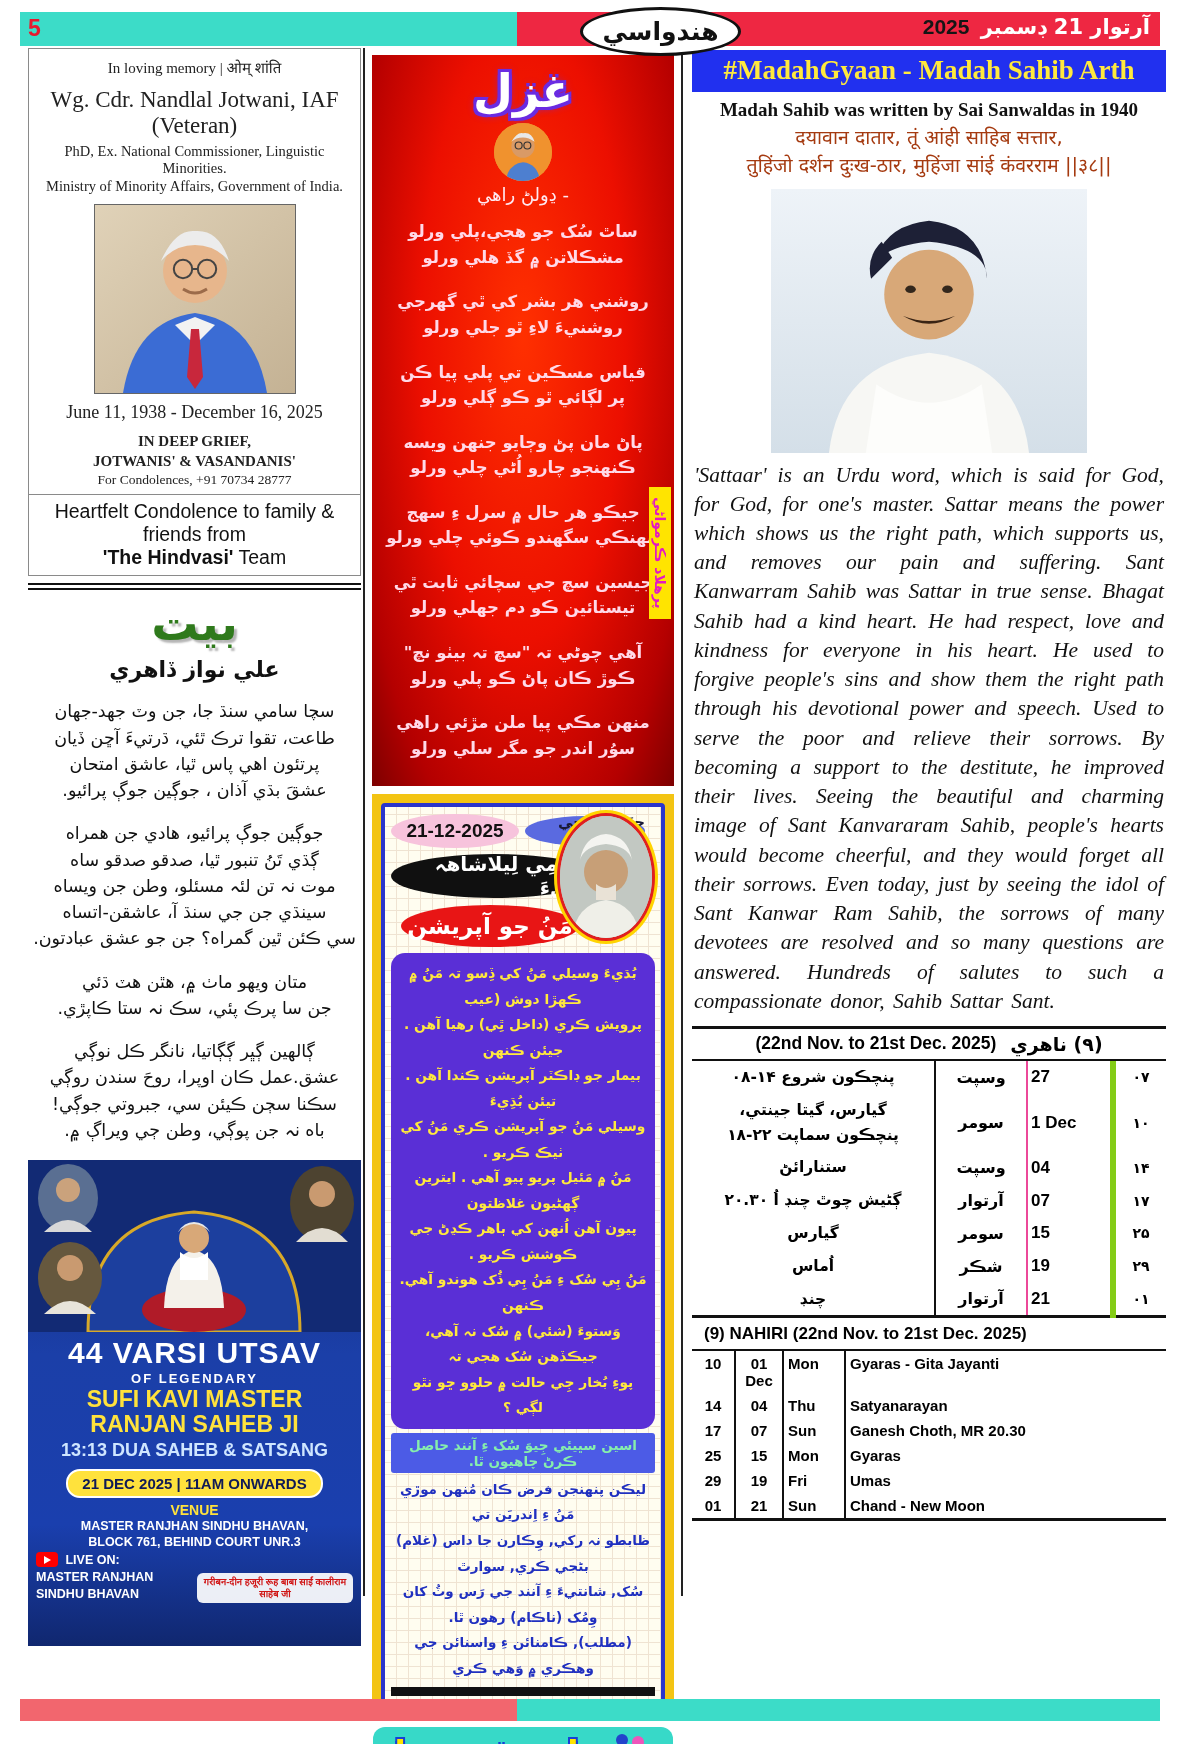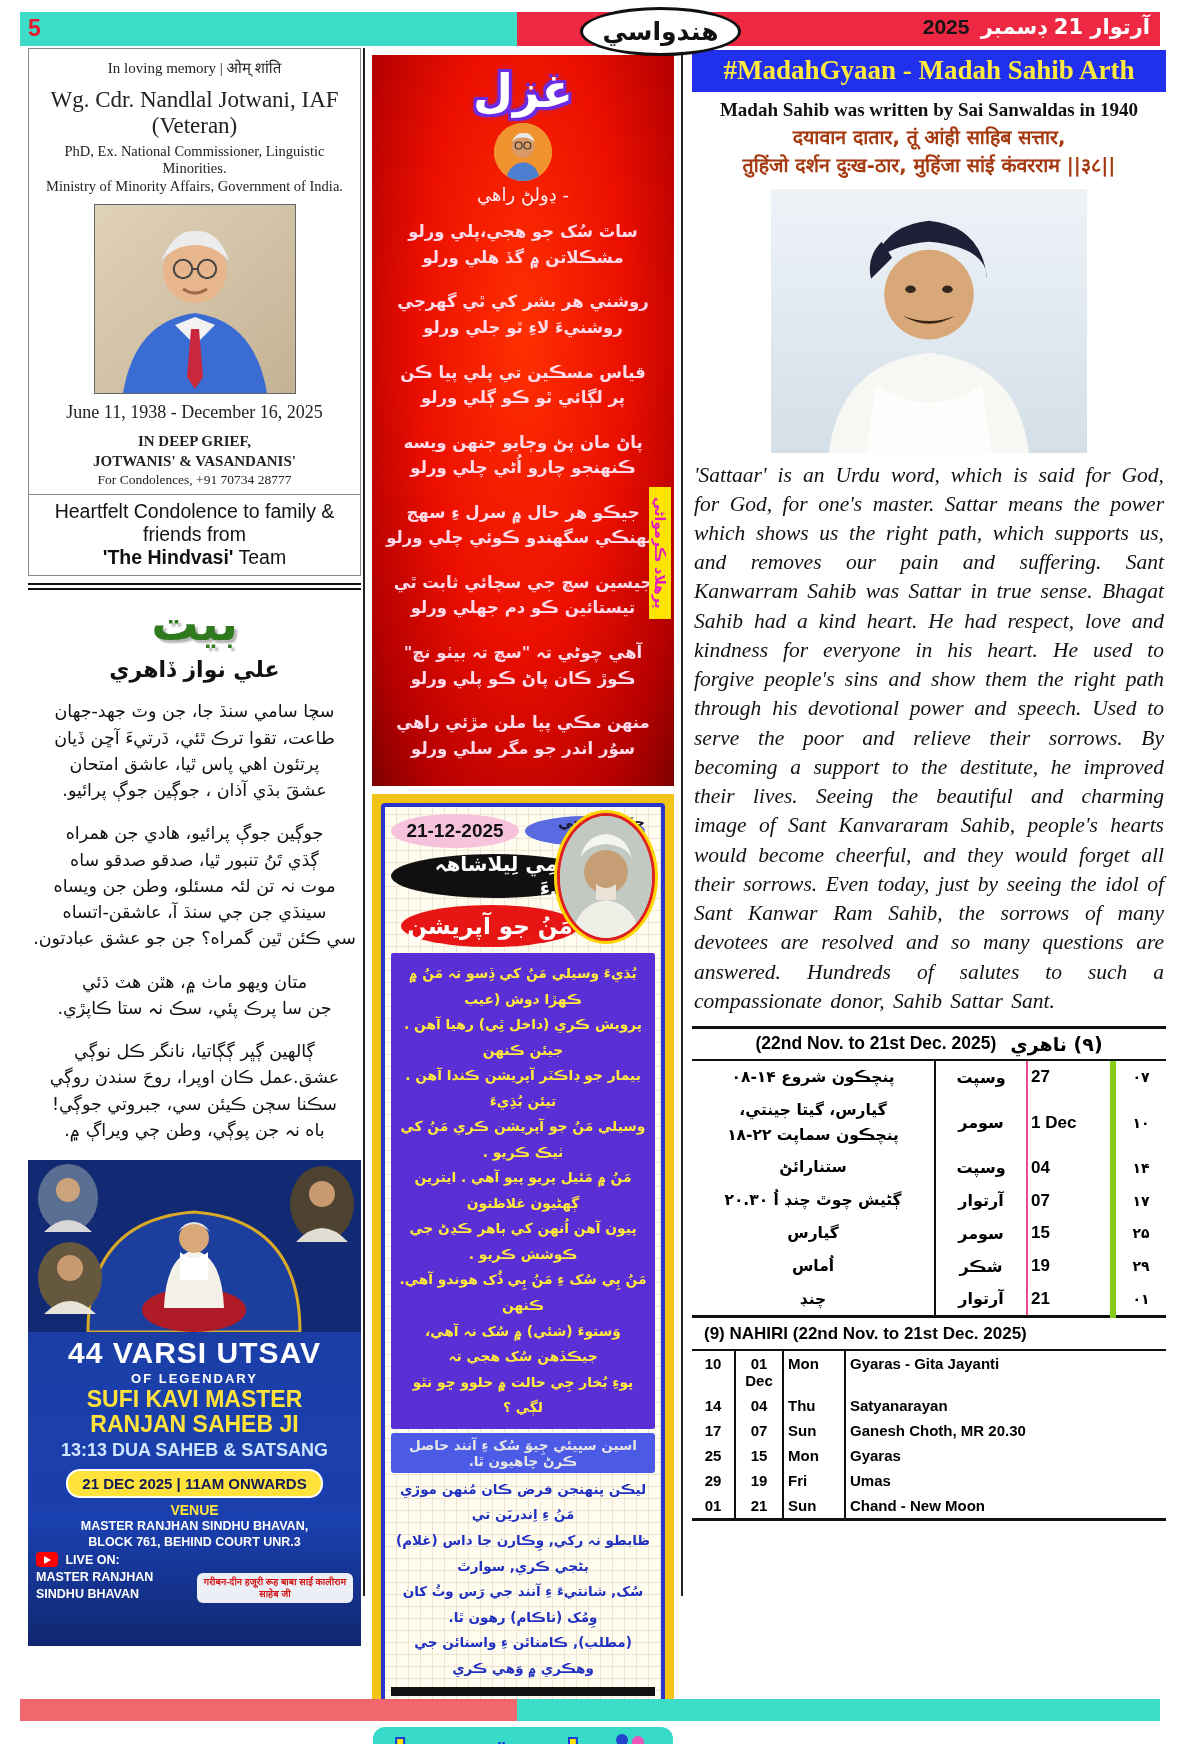--- a/index.html
+++ b/index.html
@@ -80,38 +80,38 @@
   .sw-photo{position:absolute;right:6px;top:6px;width:92px;height:122px;border-radius:50%;
             border:3px solid #e02020;box-shadow:0 0 0 3px #ffd400;overflow:hidden;background:#c9cfc9;}
   .ov{border-radius:50%;font-family:"DejaVu Sans",sans-serif;font-weight:bold;direction:rtl;
       display:flex;align-items:center;justify-content:center;}
   .sw-date{background:#f7c3dc;color:#111;width:128px;height:34px;font-size:19px;direction:ltr;
            font-family:"Liberation Sans",sans-serif;}
   .sw-jai{background:#5a6ae0;color:#1a1a36;width:120px;height:30px;font-size:15px;margin-left:6px;}
   .sw-row{display:flex;align-items:center;margin-bottom:6px;}
   .sw-title{background:#101010;color:#fff;width:206px;height:44px;font-size:20px;margin-top:2px;}
   .sw-sub{background:#e81515;color:#fff;width:178px;height:42px;font-size:23px;margin:7px 0 6px 10px;}
-  .sw-purple{background:#5a2fd6;border-radius:2px;color:#ffe93d;font-family:"DejaVu Sans",sans-serif;
+  .sw-purple{background:#5a2fd6;border-radius:14px;color:#ffe93d;font-family:"DejaVu Sans",sans-serif;
              font-weight:bold;font-size:13.8px;line-height:1.85;direction:rtl;text-align:center;padding:8px 6px;}
-  .sw-blue{background:#4c5be6;color:#e5e5e5;font-family:"DejaVu Sans",sans-serif;font-weight:bold;font-size:13.5px;
+  .sw-blue{background:#4c5be6;color:#86efac;font-family:"DejaVu Sans",sans-serif;font-weight:bold;font-size:13.5px;
            direction:rtl;text-align:center;padding:4px 2px;margin-top:4px;border-radius:3px;}
   .sw-foot{color:#2030c0;font-family:"DejaVu Sans",sans-serif;font-weight:bold;font-size:13.5px;
            line-height:1.9;direction:rtl;text-align:center;padding:4px 0 0;}
   .sw-black{height:9px;background:#111;margin-top:5px;}
   
   .raaz{margin:12px 8px 0;text-align:center;}
   .raaz-bar{background:#37d9c8;border-radius:12px;padding:4px 8px;display:flex;align-items:center;
             justify-content:center;gap:10px;}
   .raaz-title{font-family:"DejaVu Sans",sans-serif;font-size:33px;font-weight:bold;color:#ffe400;direction:rtl;
       text-shadow:-2px -2px 0 #1840d8,2px -2px 0 #1840d8,-2px 2px 0 #1840d8,2px 2px 0 #1840d8;}
   
   .mg-head{background:#2130ef;color:#ffe93d;font-weight:bold;font-size:27px;text-align:center;
            padding:5px 0 6px;font-family:"Liberation Serif",serif;}
   .mg-by{font-family:"Liberation Serif",serif;font-weight:bold;font-size:19px;text-align:center;margin:7px 0 3px;color:#111;}
-  .mg-verse{color:#a53a10;font-weight:bold;font-size:19.5px;text-align:center;line-height:1.45;
+  .mg-verse{color:#a53a10;font-weight:normal;font-size:19.5px;text-align:center;line-height:1.45;
             font-family:"DejaVu Sans",sans-serif;}
   .mg-photo{width:316px;height:264px;margin:8px auto 6px;background:#e8edf2;}
   .mg-body{font-family:"Liberation Serif",serif;font-style:italic;font-size:21.5px;line-height:1.36;
            text-align:justify;color:#111;word-spacing:3px;padding:2px 2px 6px;}
   
   .csd{border-top:3px solid #111;margin-top:4px;}
   .csd-h{display:flex;justify-content:center;align-items:center;gap:14px;font-weight:bold;
          padding:4px 0;border-bottom:2.5px solid #111;}
   .csd-h .en{font-size:17.5px;}
   .csd-h .sd{font-family:"DejaVu Sans",sans-serif;font-size:19px;direction:rtl;}

